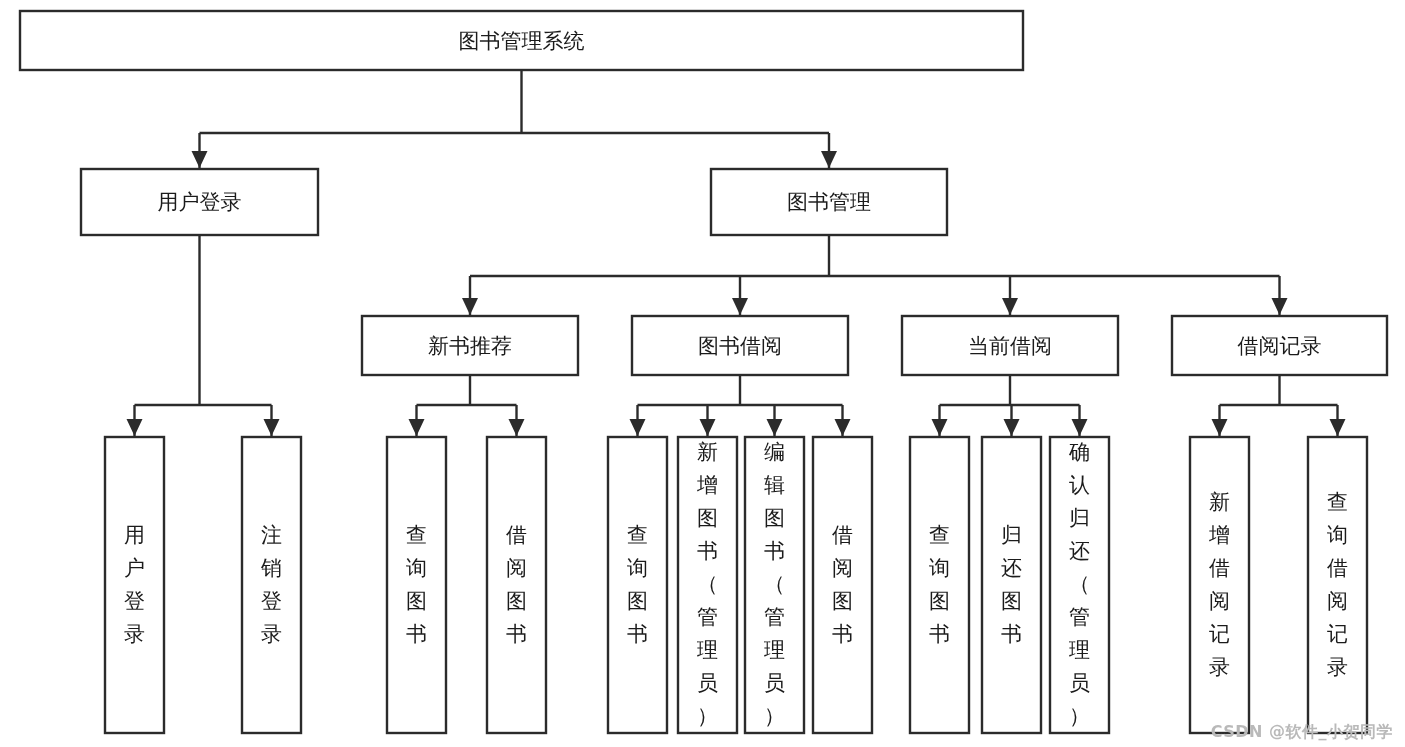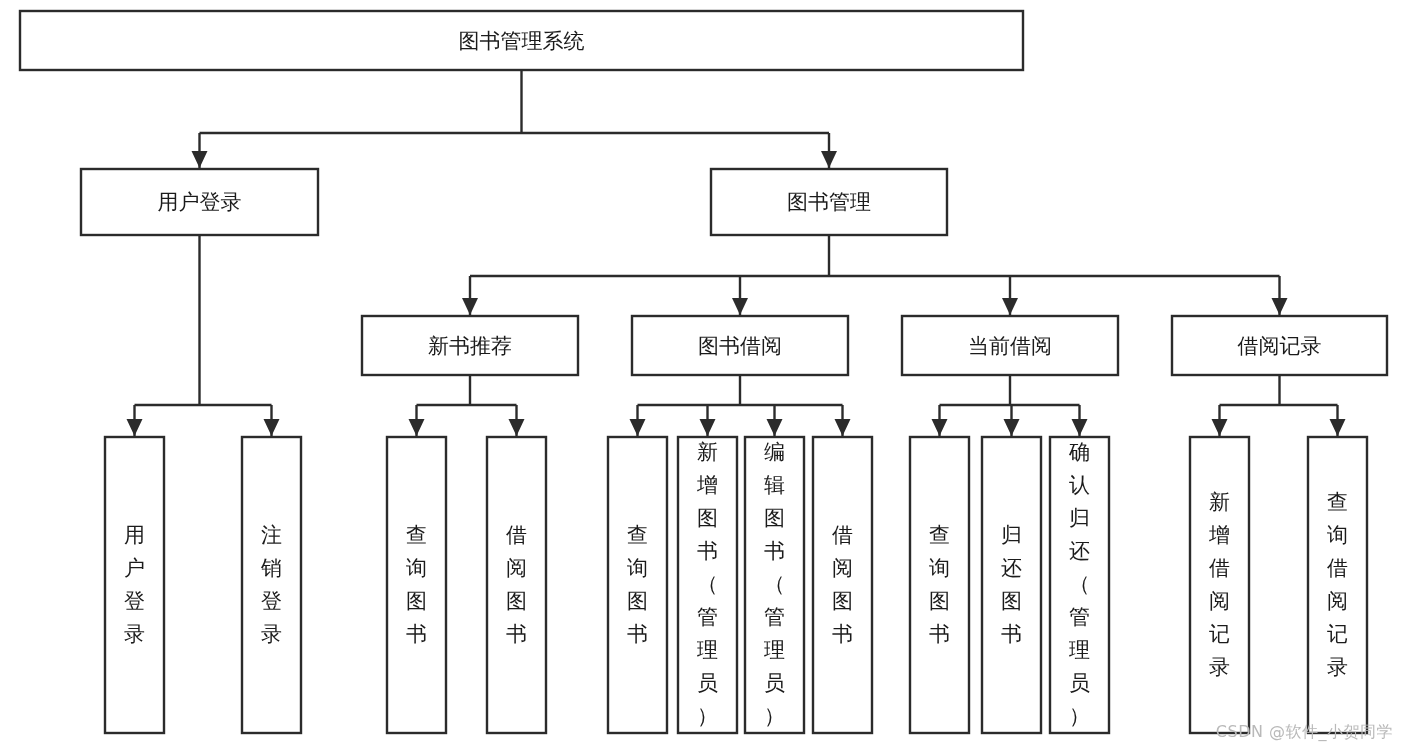--- a/index.html
+++ b/index.html
@@ -50,20 +50,21 @@
   .watermark-text {
     position: absolute;
     right: 12px;
     bottom: 4px;
     font-family: "DejaVu Sans", "Liberation Sans", sans-serif;
     font-size: 16px;
     color: #b9b9b9;
     white-space: nowrap;
     letter-spacing: 0.5px;
     pointer-events: none;
+    font-weight: bold;
   }
 </style>
 </head>
 <body>
 
 <div id="diagram-root">
 
   <svg id="flow-svg" viewBox="0 0 1405 747">
     <g id="links-layer">
         <path d="M 521.5 70 L 521.5 133" class="link-line"></path>

